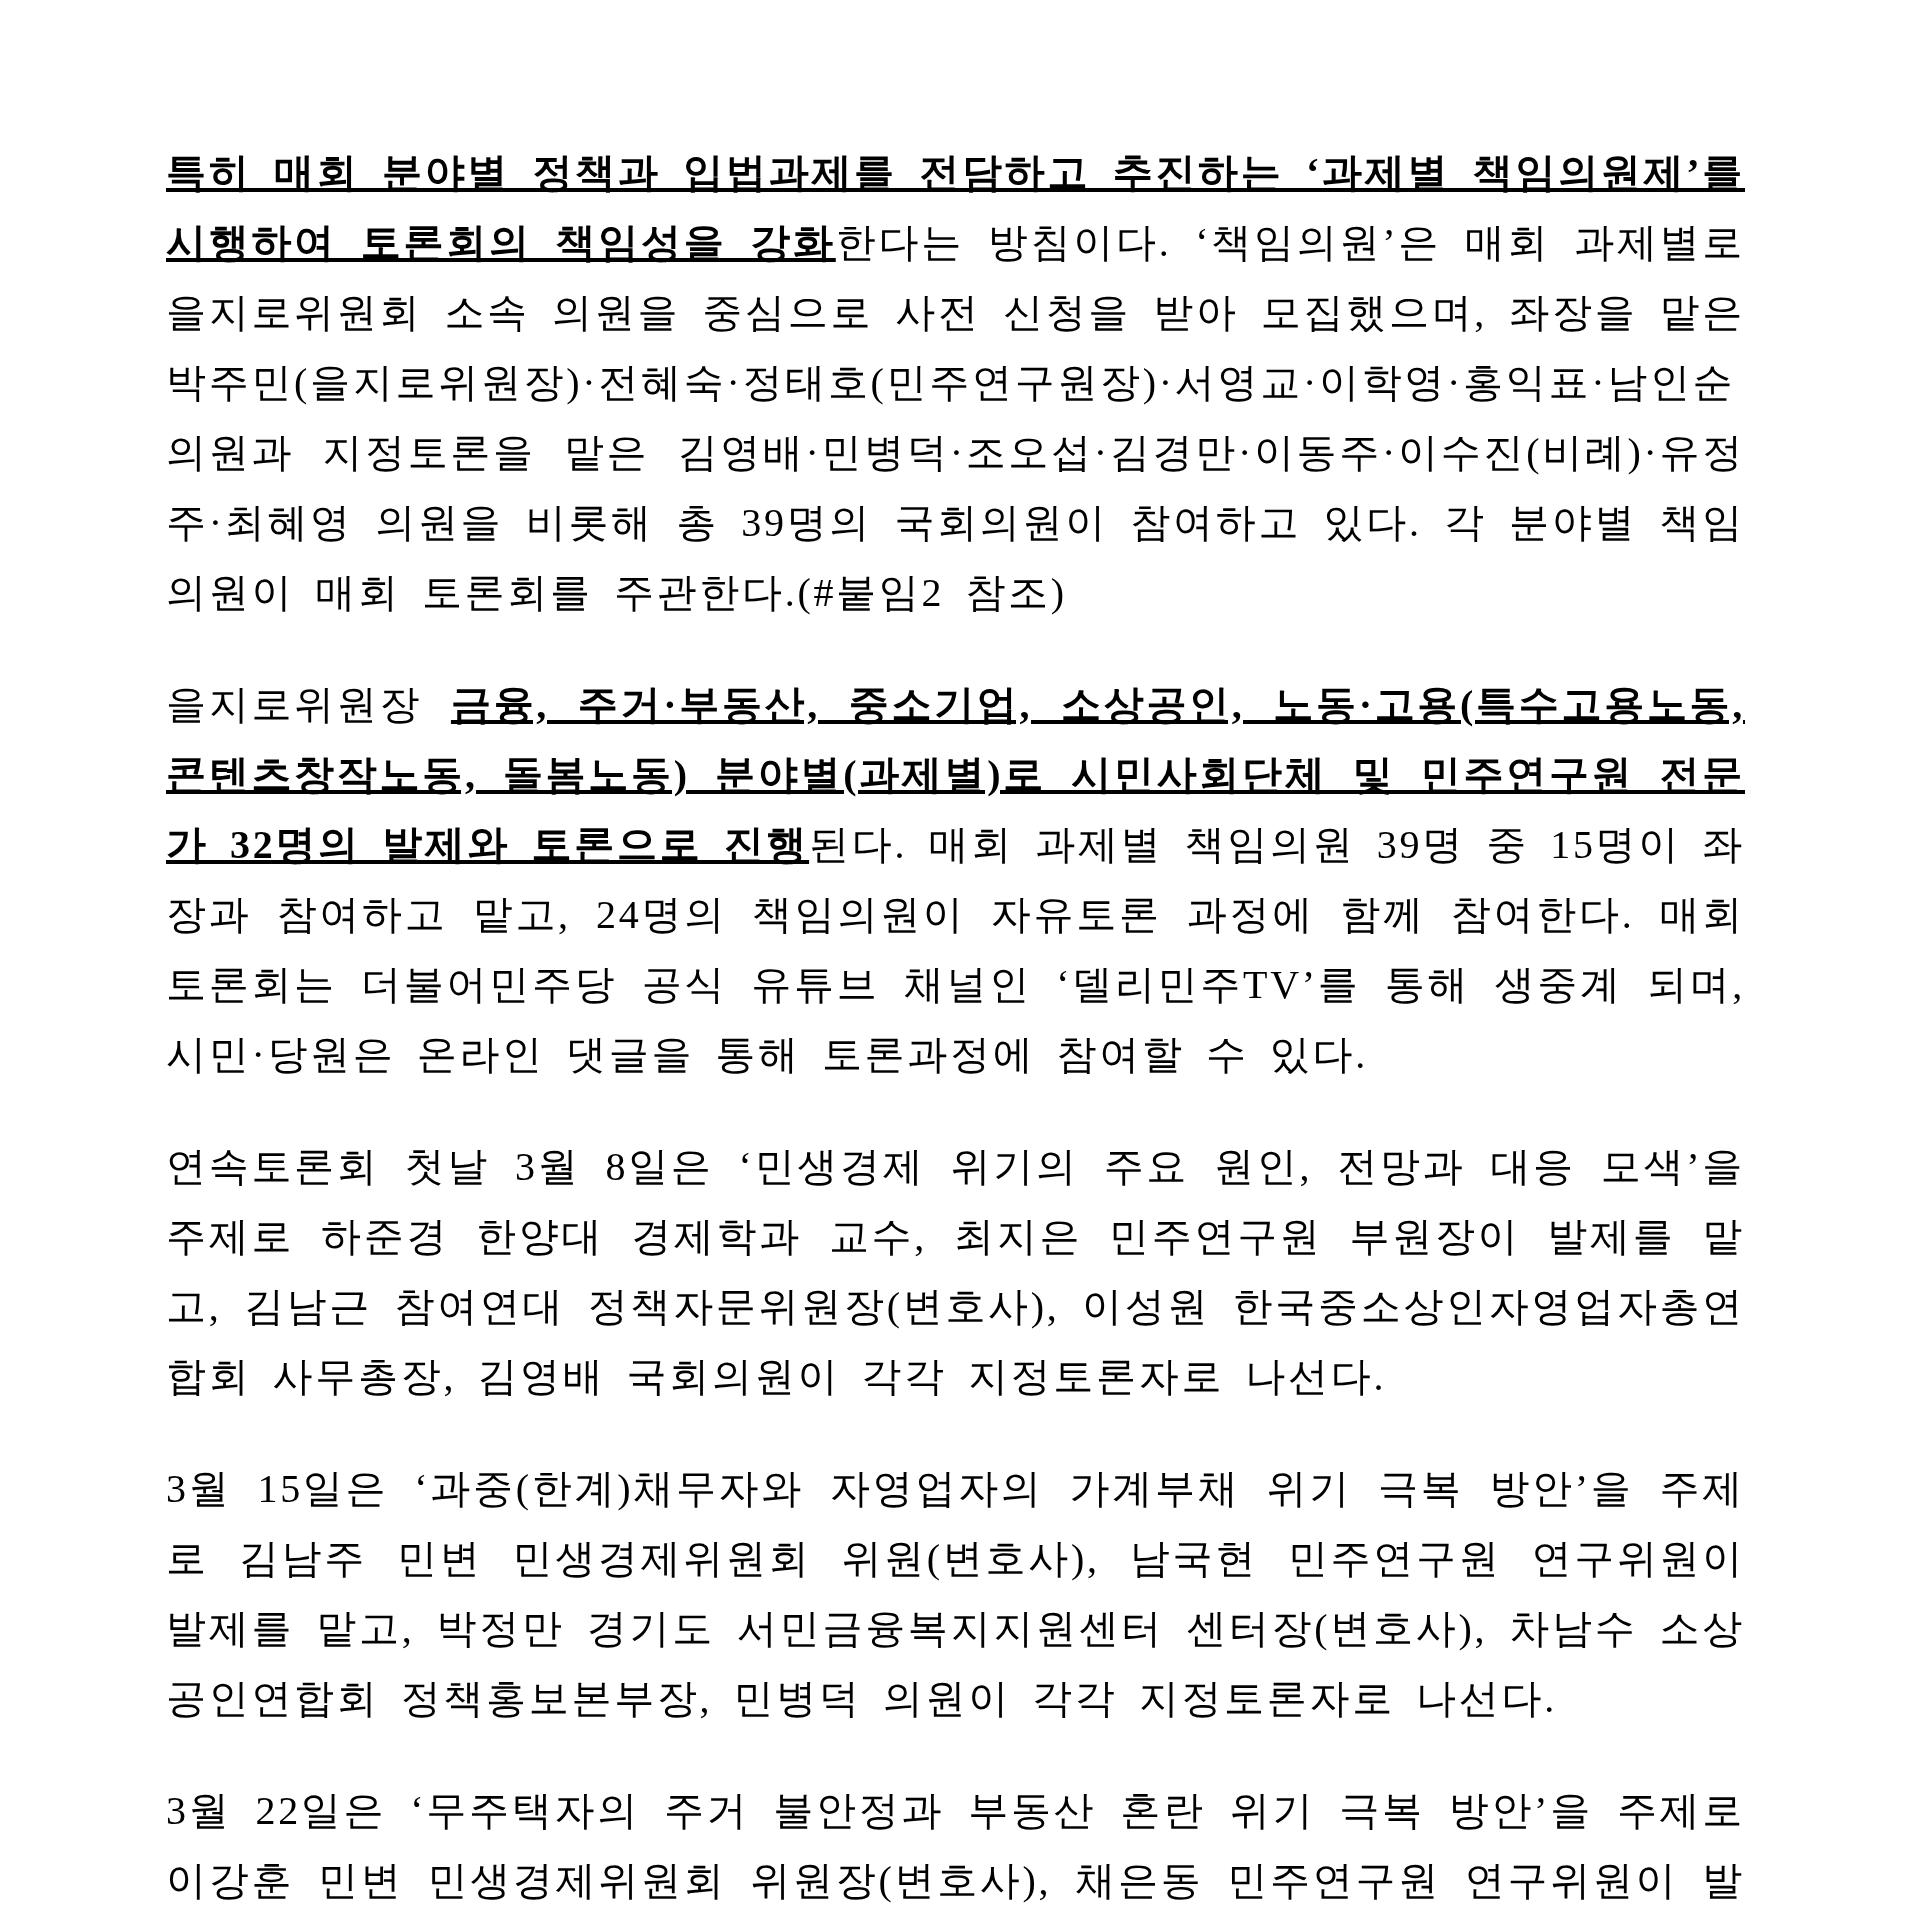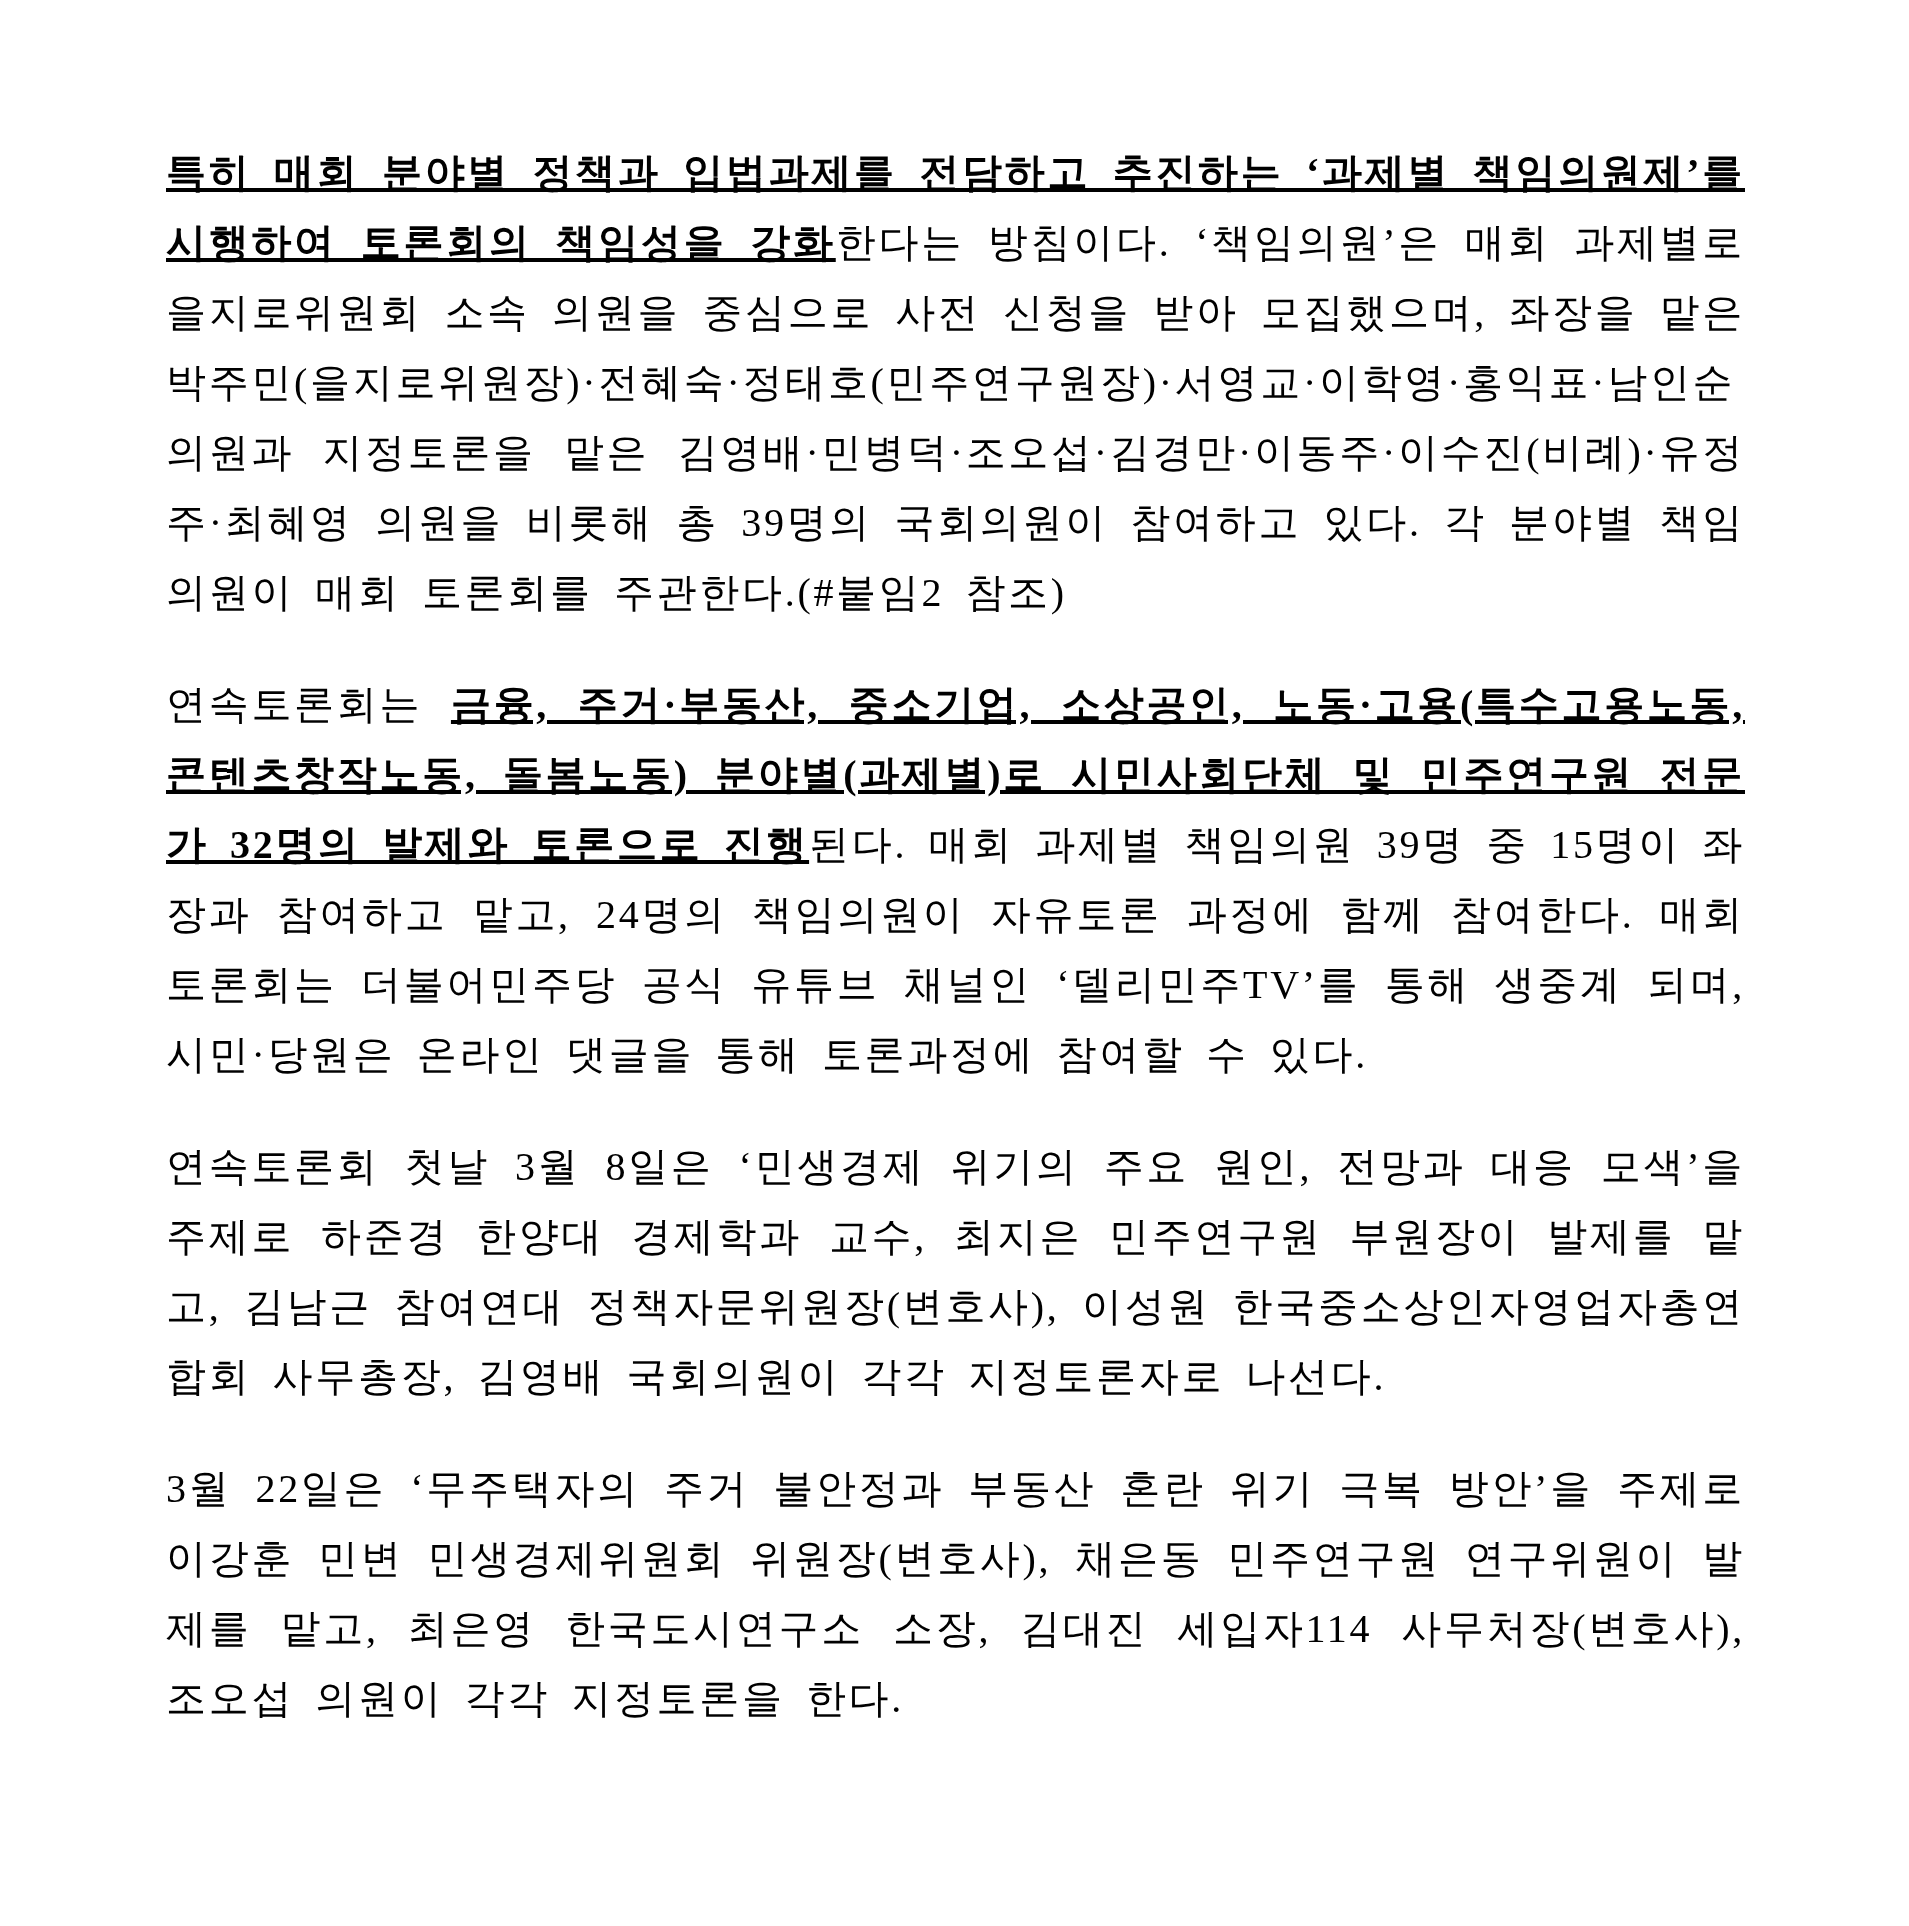--- a/index.html
+++ b/index.html
@@ -36,18 +36,19 @@
     font-weight: bold;
     text-decoration: underline;
   }
 </style>
 </head>
 <body>
 
 <div class="page">
   <div class="doc-body">
       <p class="para"><span class="bold">특히 매회 분야별 정책과 입법과제를 전담하고 추진하는 ‘과제별 책임의원제’를 시행하여 토론회의 책임성을 강화</span><span class="">한다는 방침이다. ‘책임의원’은 매회 과제별로 을지로위원회 소속 의원을 중심으로 사전 신청을 받아 모집했으며, 좌장을 맡은 박주민(을지로위원장)·전혜숙·정태호(민주연구원장)·서영교·이학영·홍익표·남인순 의원과 지정토론을 맡은 김영배·민병덕·조오섭·김경만·이동주·이수진(비례)·유정주·최혜영 의원을 비롯해 총 39명의 국회의원이 참여하고 있다. 각 분야별 책임의원이 매회 토론회를 주관한다.(#붙임2 참조)</span></p>
-      <p class="para"><span class="">연속토론회는 </span><span class="bold">금융, 주거·부동산, 중소기업, 소상공인, 노동·고용(특수고용노동, 콘텐츠창작노동, 돌봄노동) 분야별(과제별)로 시민사회단체 및 민주연구원 전문가 32명의 발제와 토론으로 진행</span><span class="">된다. 매회 과제별 책임의원 39명 중 15명이 좌장과 참여하고 맡고, 24명의 책임의원이 자유토론 과정에 함께 참여한다. 매회 토론회는 더불어민주당 공식 유튜브 채널인 ‘델리민주TV’를 통해 생중계 되며, 시민·당원은 온라인 댓글을 통해 토론과정에 참여할 수 있다.</span></p>
+      <p class="para"><span class="">을지로위원장 </span><span class="bold">금융, 주거·부동산, 중소기업, 소상공인, 노동·고용(특수고용노동, 콘텐츠창작노동, 돌봄노동) 분야별(과제별)로 시민사회단체 및 민주연구원 전문가 32명의 발제와 토론으로 진행</span><span class="">된다. 매회 과제별 책임의원 39명 중 15명이 좌장과 참여하고 맡고, 24명의 책임의원이 자유토론 과정에 함께 참여한다. 매회 토론회는 더불어민주당 공식 유튜브 채널인 ‘델리민주TV’를 통해 생중계 되며, 시민·당원은 온라인 댓글을 통해 토론과정에 참여할 수 있다.</span></p>
       <p class="para"><span class="">연속토론회 첫날 3월 8일은 ‘민생경제 위기의 주요 원인, 전망과 대응 모색’을 주제로 하준경 한양대 경제학과 교수, 최지은 민주연구원 부원장이 발제를 맡고, 김남근 참여연대 정책자문위원장(변호사), 이성원 한국중소상인자영업자총연합회 사무총장, 김영배 국회의원이 각각 지정토론자로 나선다.</span></p>
+      <p class="para"><span class="">3월 15일은 ‘과중(한계)채무자와 자영업자의 가계부채 위기 극복 방안’을 주제로 김남주 민변 민생경제위원회 위원(변호사), 남국현 민주연구원 연구위원이 발제를 맡고, 박정만 경기도 서민금융복지지원센터 센터장(변호사), 차남수 소상공인연합회 정책홍보본부장, 민병덕 의원이 각각 지정토론자로 나선다.</span></p>
       <p class="para"><span class="">3월 22일은 ‘무주택자의 주거 불안정과 부동산 혼란 위기 극복 방안’을 주제로 이강훈 민변 민생경제위원회 위원장(변호사), 채은동 민주연구원 연구위원이 발제를 맡고, 최은영 한국도시연구소 소장, 김대진 세입자114 사무처장(변호사), 조오섭 의원이 각각 지정토론을 한다.</span></p>
     </div>
 </div>
 
 
 </body></html>

